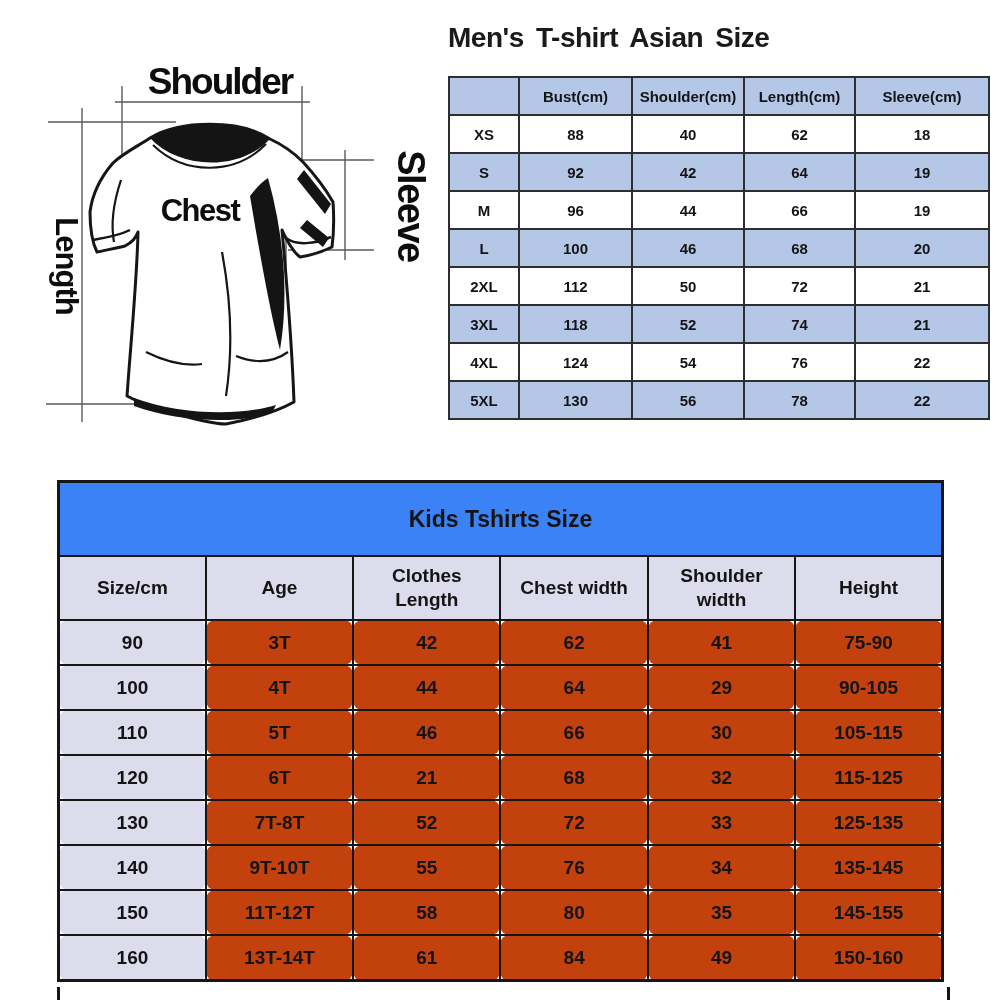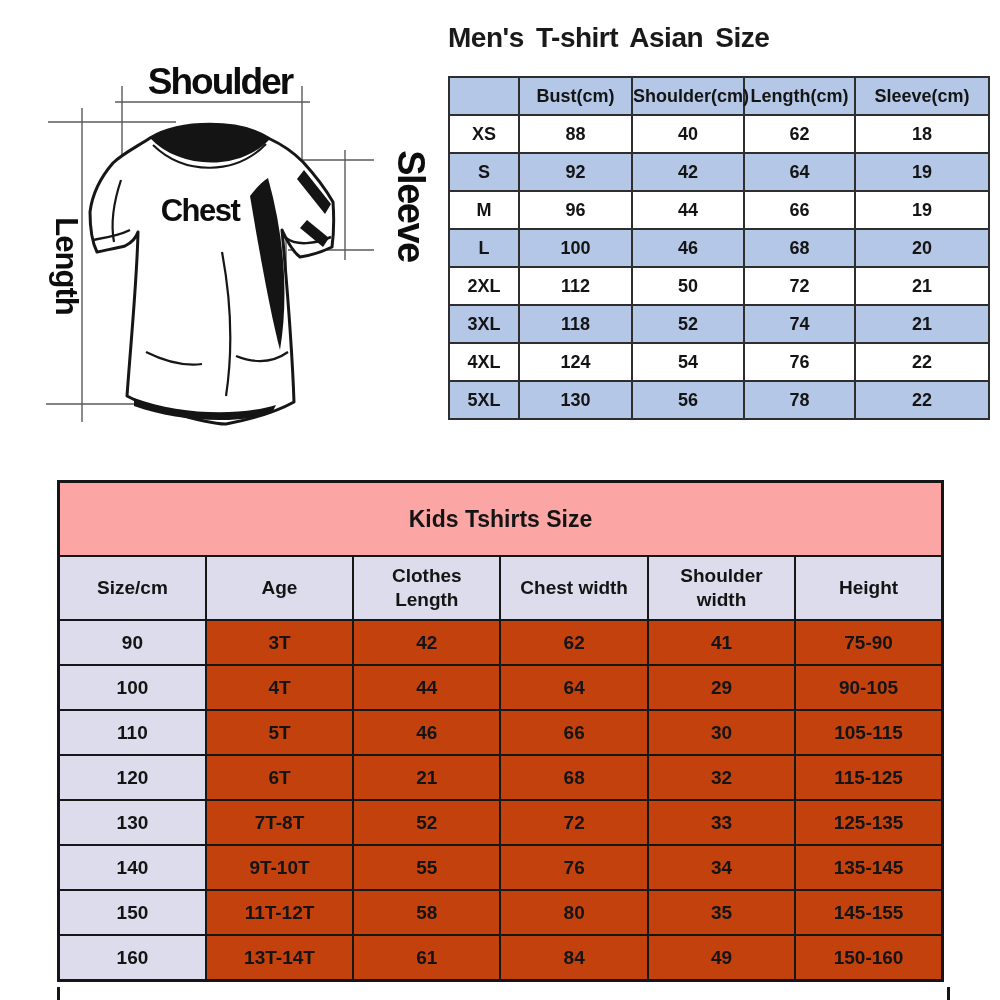--- a/index.html
+++ b/index.html
@@ -10,32 +10,32 @@
   #diagram{position:absolute;left:0;top:0;}
   .diagram-label{font-family:"Liberation Sans",sans-serif;font-weight:bold;fill:#0d0d0d;}
 
   
   #mens{position:absolute;left:448px;top:20px;width:540px;}
   .mens-title{font-weight:bold;font-size:28px;color:#1a1a1a;
               word-spacing:5px;letter-spacing:-0.5px;line-height:36px;margin-bottom:20px;}
   table{border-collapse:collapse;table-layout:fixed;}
   #mens table{width:540px;border:2px solid #2e2e2e;}
   #mens th,#mens td{border:2px solid #2e2e2e;text-align:center;vertical-align:middle;
-                    font-weight:bold;font-size:18px;height:36px;padding:0;background:#ffffff;}
+                    font-weight:bold;font-size:15px;height:36px;padding:0;background:#ffffff;}
   #mens thead th{background:#b4c7e7;}
   #mens tbody tr:nth-child(even) td{background:#b4c7e7;}
 
   
   #kids{position:absolute;left:57px;top:480px;width:887px;}
   #kids table{width:887px;border:3px solid #161616;}
   #kids th,#kids td{border:2.5px solid #161616;text-align:center;vertical-align:middle;
                     font-weight:bold;padding:0;background:#c2410c;white-space:pre-line;}
-  #kids .kids-title-row th{height:72px;font-size:23px;background:#fca5a5;}
+  #kids .kids-title-row th{height:72px;font-size:23px;background:#3b82f6;}
   #kids .kids-head-row th{height:62px;font-size:19px;line-height:1.25;background:#dcdcec;}
-  #kids tbody td{height:43px;font-size:19px;}
+  #kids tbody td{height:43px;font-size:19px;border-radius:9px;}
   #kids tbody td:first-child{background:#dcdcec;}
   .kids-strip{position:absolute;left:57px;top:987px;width:887px;height:13px;
               border-left:3px solid #161616;border-right:3px solid #161616;background:#fff;}
 </style>
 </head>
 <body>
 
 <div class="canvas">
 
   <svg id="diagram" width="445" height="470" viewBox="0 0 445 470">

